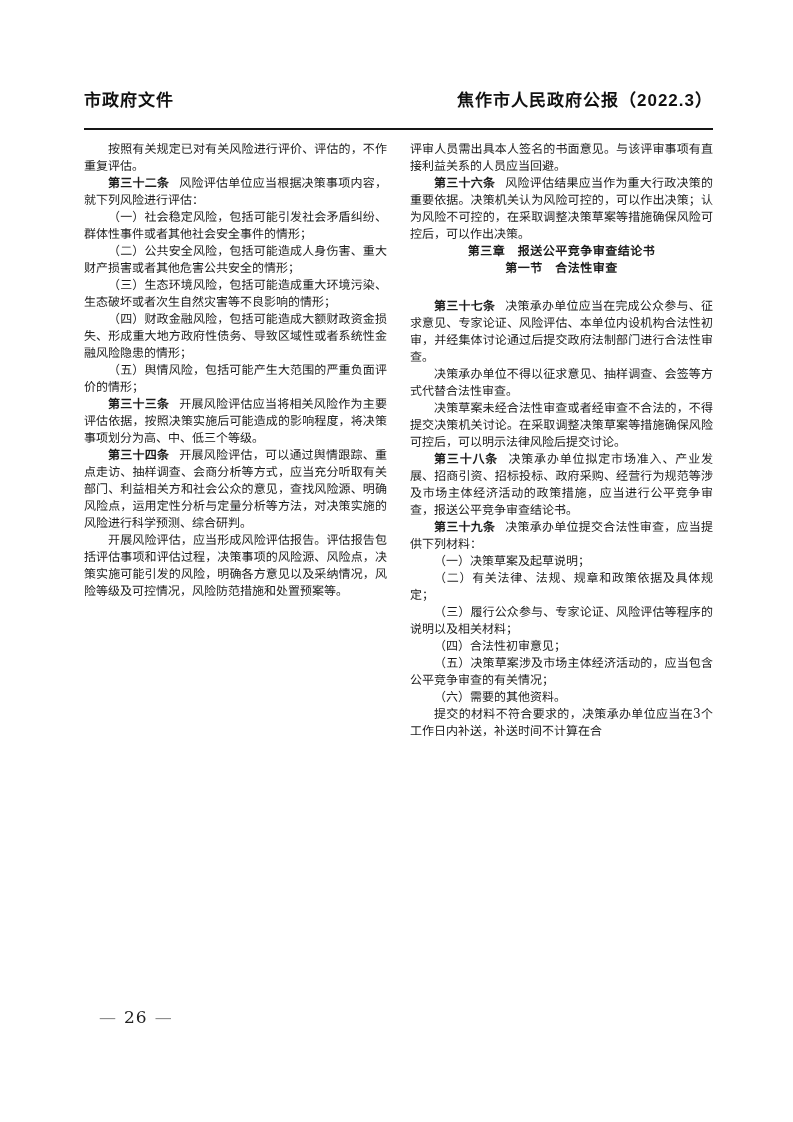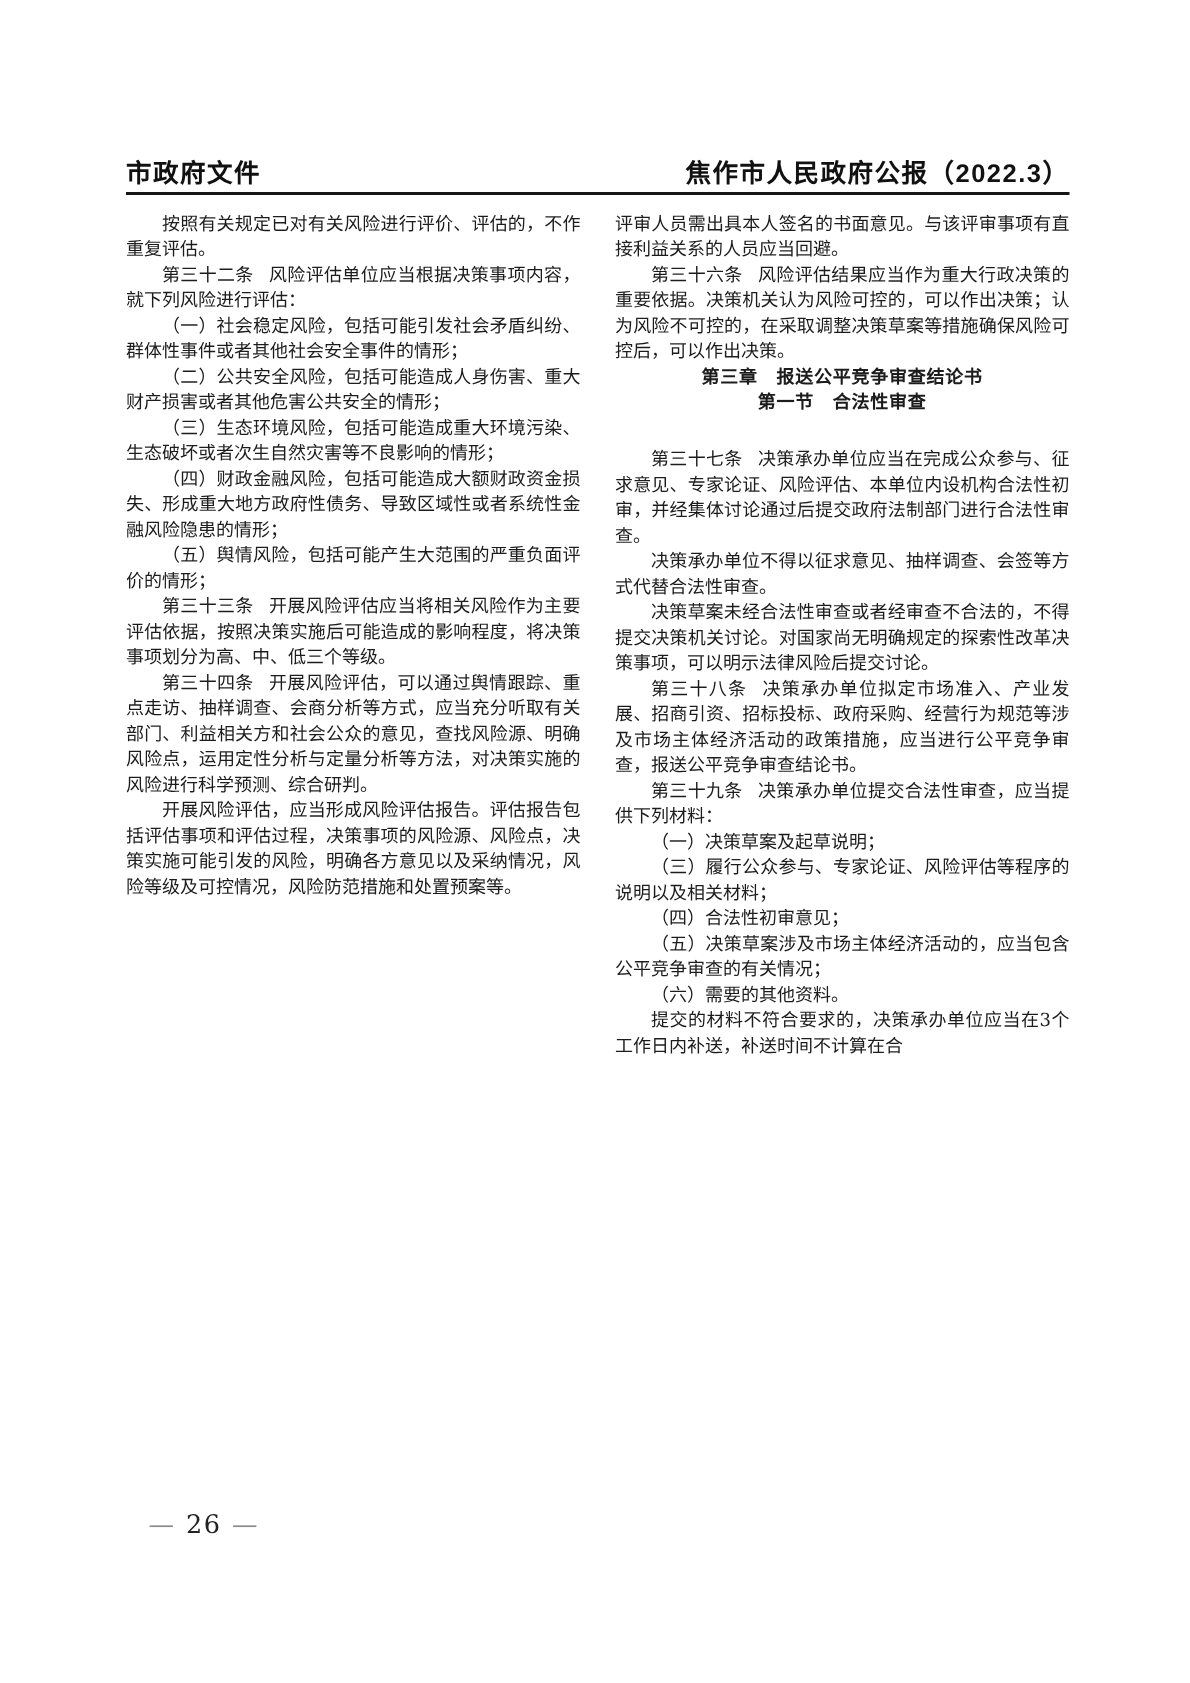--- a/index.html
+++ b/index.html
@@ -5,21 +5,21 @@
   html,body{margin:0;padding:0;background:#ffffff;}
   .page{
     position:relative;
     width:793px;height:1122px;
     background:#ffffff;
     font-family:"DejaVu Serif","Liberation Serif",serif;
     color:#1c1c1c;
     overflow:hidden;
   }
   .header{
-    position:absolute;left:84px;top:101px;width:629px;
+    position:absolute;left:84px;top:86px;width:629px;
     display:flex;justify-content:space-between;align-items:baseline;
     font-family:"Liberation Sans","DejaVu Sans",sans-serif;
     font-weight:700;font-size:17px;color:#111;
     letter-spacing:1px;
   }
   .header-rule{
     position:absolute;left:84px;top:128px;width:629px;height:2px;
     background:#161616;
   }
   .content{
@@ -27,21 +27,21 @@
     display:flex;gap:23px;
   }
   .column{
     width:303px;
     font-size:12px;line-height:17px;
     text-align:justify;
     color:#1c1c1c;
   }
   .column p{margin:0;}
   p.indent{text-indent:2em;}
-  .lead{font-weight:400;margin-right:0.85em;}
+  .lead{font-weight:700;margin-right:0.85em;}
   p.chapter-heading, p.section-heading{
     text-align:center;font-weight:700;text-indent:0;
     letter-spacing:0.5px;
   }
   p.section-heading{margin-bottom:21px;}
   .footer{
     position:absolute;left:99px;top:1007px;
     font-size:17px;letter-spacing:1px;
   }
   .footer .dash{color:#8a8a8a;}
@@ -72,24 +72,25 @@
         <p class="body indent"><span class="lead">第三十四条</span>开展风险评估，可以通过舆情跟踪、重点走访、抽样调查、会商分析等方式，应当充分听取有关部门、利益相关方和社会公众的意见，查找风险源、明确风险点，运用定性分析与定量分析等方法，对决策实施的风险进行科学预测、综合研判。</p>
         <p class="body indent">开展风险评估，应当形成风险评估报告。评估报告包括评估事项和评估过程，决策事项的风险源、风险点，决策实施可能引发的风险，明确各方意见以及采纳情况，风险等级及可控情况，风险防范措施和处置预案等。</p>
       </div>
     <div class="column" id="col-right">
         <p class="body">评审人员需出具本人签名的书面意见。与该评审事项有直接利益关系的人员应当回避。</p>
         <p class="body indent"><span class="lead">第三十六条</span>风险评估结果应当作为重大行政决策的重要依据。决策机关认为风险可控的，可以作出决策；认为风险不可控的，在采取调整决策草案等措施确保风险可控后，可以作出决策。</p>
         <p class="chapter-heading">第三章　报送公平竞争审查结论书</p>
         <p class="section-heading">第一节　合法性审查</p>
         <p class="body indent"><span class="lead">第三十七条</span>决策承办单位应当在完成公众参与、征求意见、专家论证、风险评估、本单位内设机构合法性初审，并经集体讨论通过后提交政府法制部门进行合法性审查。</p>
         <p class="body indent">决策承办单位不得以征求意见、抽样调查、会签等方式代替合法性审查。</p>
-        <p class="body indent">决策草案未经合法性审查或者经审查不合法的，不得提交决策机关讨论。对国家尚无明确规定的探索性改革决策事项，可以明示法律风险后提交讨论。</p>
+        <p class="body indent">决策草案未经合法性审查或者经审查不合法的，不得提交决策机关讨论。在采取调整决策草案等措施确保风险可控后，可以明示法律风险后提交讨论。</p>
         <p class="body indent"><span class="lead">第三十八条</span>决策承办单位拟定市场准入、产业发展、招商引资、招标投标、政府采购、经营行为规范等涉及市场主体经济活动的政策措施，应当进行公平竞争审查，报送公平竞争审查结论书。</p>
         <p class="body indent"><span class="lead">第三十九条</span>决策承办单位提交合法性审查，应当提供下列材料：</p>
         <p class="body indent">（一）决策草案及起草说明；</p>
+        <p class="body indent">（二）有关法律、法规、规章和政策依据及具体规定；</p>
         <p class="body indent">（三）履行公众参与、专家论证、风险评估等程序的说明以及相关材料；</p>
         <p class="body indent">（四）合法性初审意见；</p>
         <p class="body indent">（五）决策草案涉及市场主体经济活动的，应当包含公平竞争审查的有关情况；</p>
         <p class="body indent">（六）需要的其他资料。</p>
         <p class="body indent">提交的材料不符合要求的，决策承办单位应当在3个工作日内补送，补送时间不计算在合</p>
       </div>
   </div>
 
   <div class="footer">
     <span class="dash">—</span><span class="pagenum">26</span><span class="dash">—</span>

